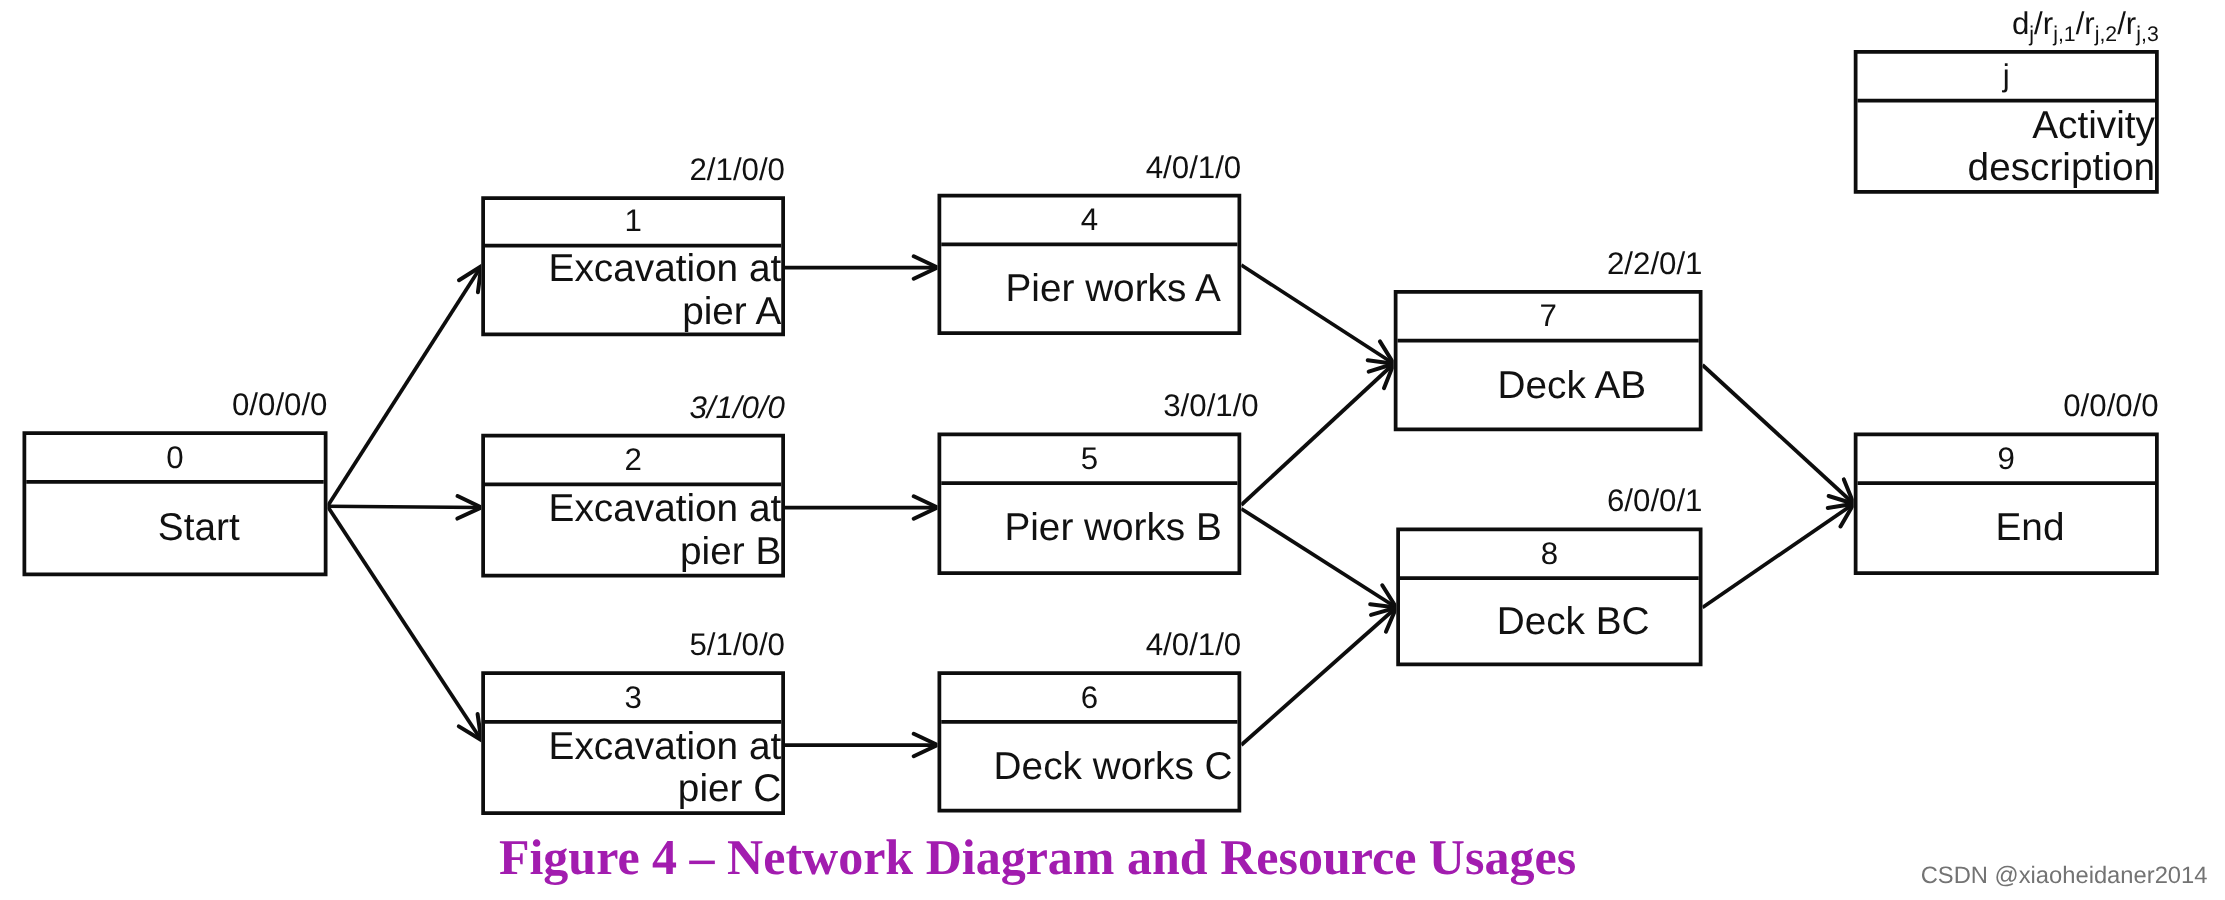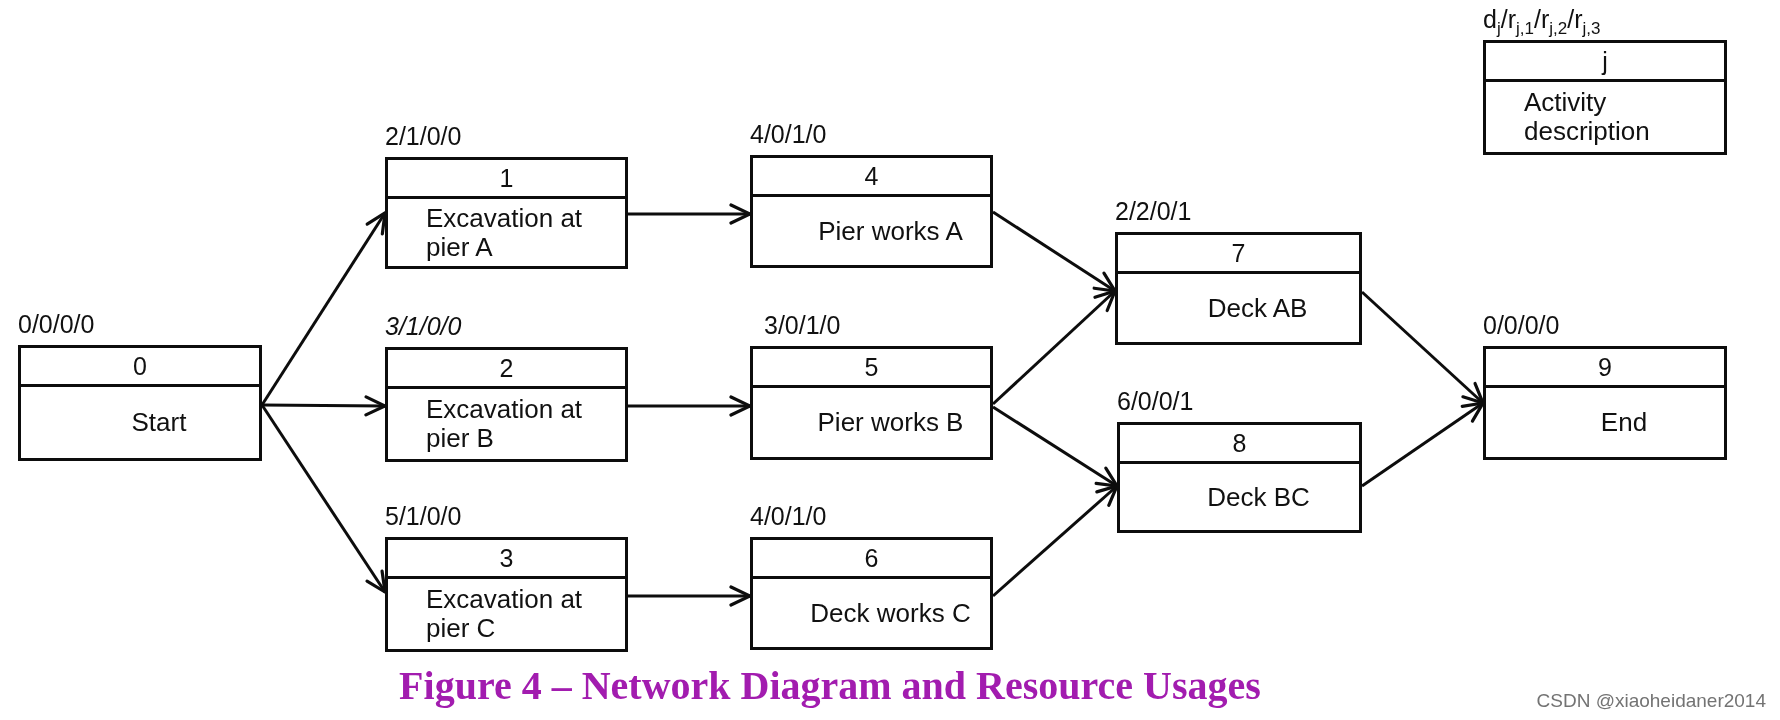--- a/index.html
+++ b/index.html
@@ -37,30 +37,30 @@
     align-items: center;
     justify-content: center;
     font-size: 25px;
     line-height: 1;
   }
   .band-desc {
     flex: 1;
     display: flex;
     align-items: center;
     justify-content: center;
-    font-size: 26px;
+    font-size: 31px;
     line-height: 1.1;
-    text-align: left;
+    text-align: right;
     margin-left: 38px;
   }
   .res-label {
     position: absolute;
     height: 30px;
     line-height: 30px;
-    text-align: left;
+    text-align: right;
     font-size: 25px;
     white-space: nowrap;
   }
   .res-label sub, .res-label .sub {
     font-size: 17px;
     vertical-align: baseline;
     position: relative;
     top: 6px;
   }
   #caption {

